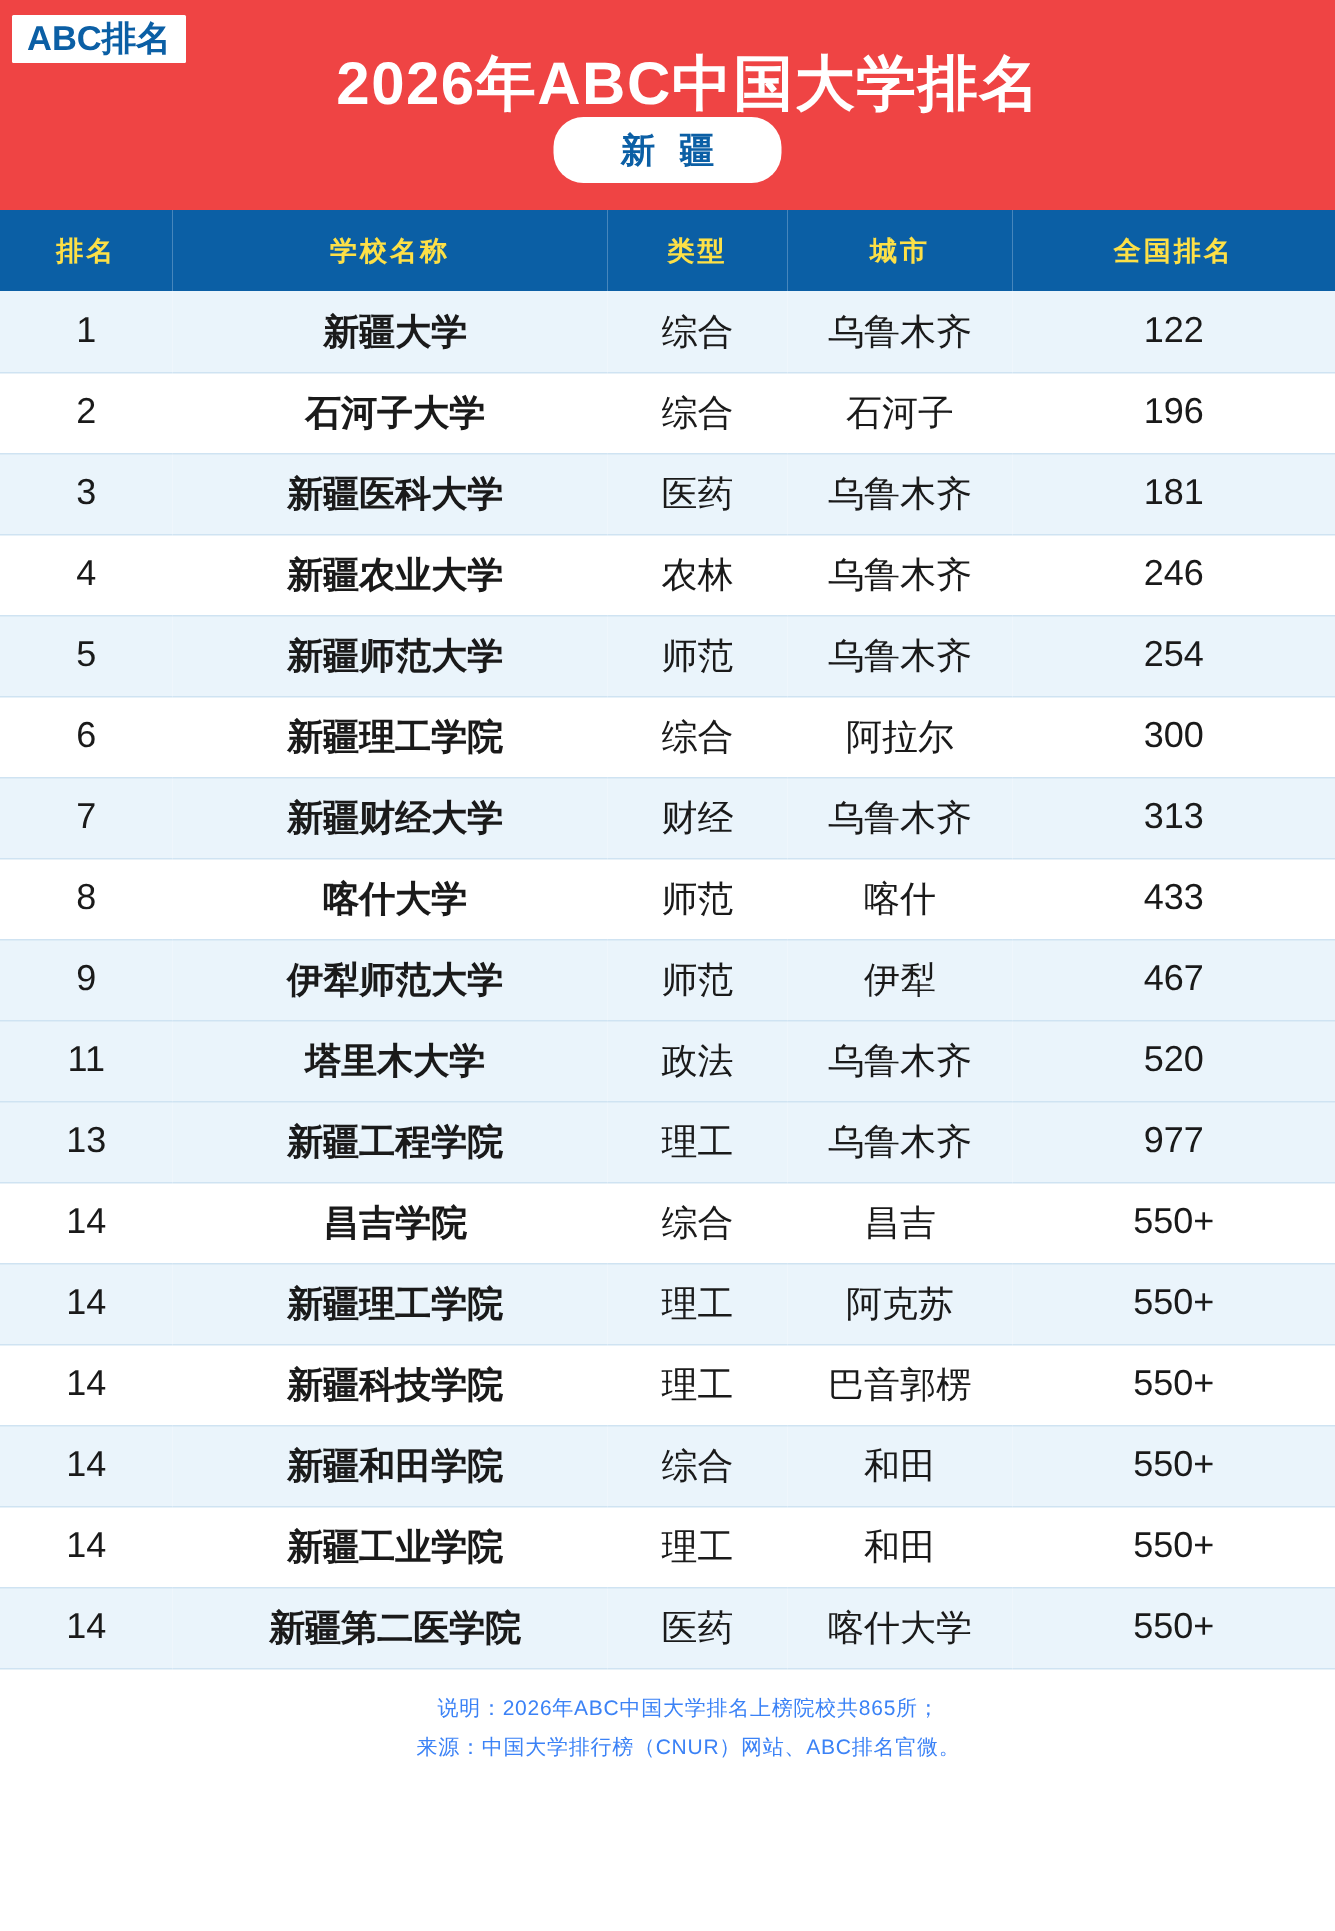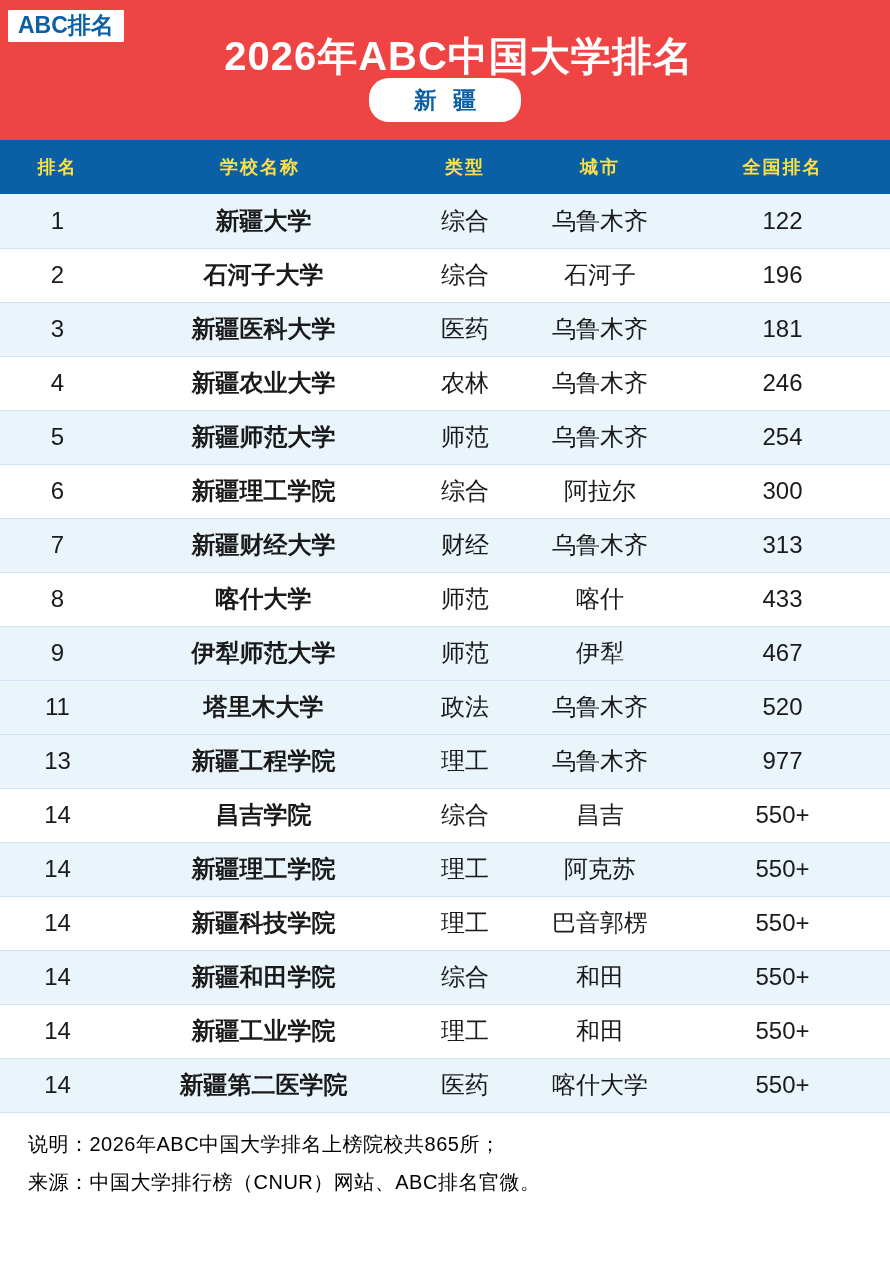--- a/index.html
+++ b/index.html
@@ -112,24 +112,25 @@
   td.cell-rank { font-size: 24px; }
   td.cell-nation { font-size: 24px; }
 
   
   .footer {
     padding: 12px 0 0 28px;
     position: relative;
     height: 96px;
   }
   .footer .line {
-    font-size: 20px;
-    color: #000000;
+    font-size: 14px;
+    color: #3b82f6;
     line-height: 1.9;
     letter-spacing: 0.5px;
+    text-align: center;
   }
 </style>
 </head>
 <body>
 
 <div class="page">
 
   <div class="header">
     <div class="badge">ABC排名</div>
     <div class="main-title">2026年ABC中国大学排名</div>

